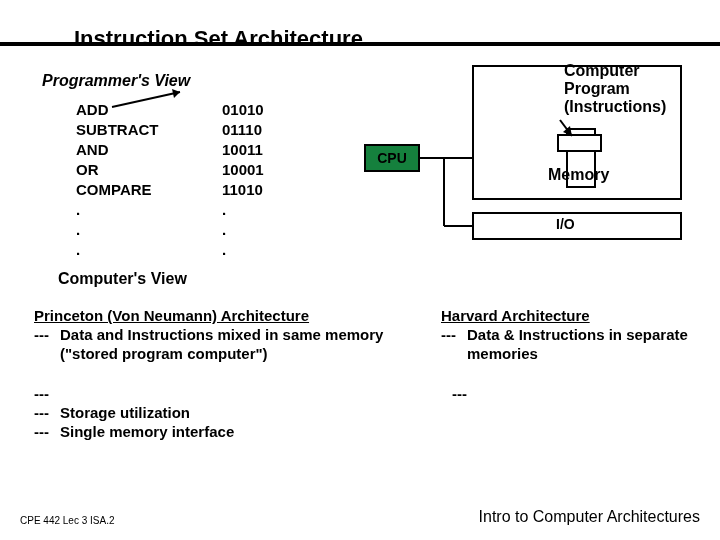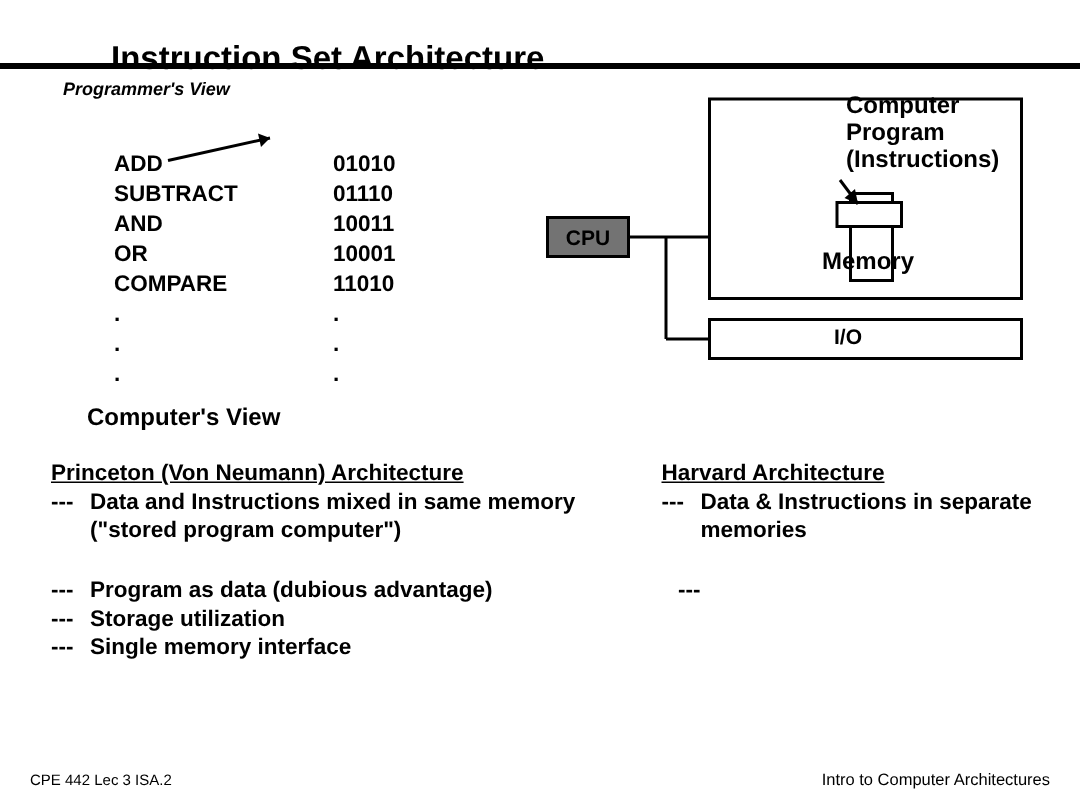--- a/index.html
+++ b/index.html
@@ -25,22 +25,22 @@
     position: absolute;
     left: 0;
     top: 42px;
     width: 720px;
     height: 4px;
     background: #000;
   }
   .prog-view {
     position: absolute;
     left: 42px;
-    top: 52px;
-    font-size: 12px;
+    top: 72px;
+    font-size: 16px;
     font-style: italic;
     font-weight: bold;
   }
   .mnemonics {
     position: absolute;
     left: 76px;
     top: 100px;
     font-size: 15px;
     font-weight: bold;
     line-height: 20px;
@@ -65,21 +65,21 @@
     position: absolute;
     left: 364px;
     top: 144px;
     width: 56px;
     height: 28px;
     border: 2px solid #000;
     text-align: center;
     line-height: 24px;
     font-size: 14px;
     font-weight: bold;
-    background: #737373;
+    background: #15803d;
   }
   .io-box {
     position: absolute;
     left: 472px;
     top: 212px;
     width: 210px;
     height: 28px;
     border: 2px solid #000;
     background: #fff;
   }
@@ -152,21 +152,21 @@
   .footer-l {
     position: absolute;
     left: 20px;
     bottom: 14px;
     font-size: 10px;
   }
   .footer-r {
     position: absolute;
     right: 20px;
     bottom: 14px;
-    font-size: 11px;
+    font-size: 16px;
   }
 </style>
 </head>
 <body>
 
 <div class="title">Instruction Set Architecture</div>
 <div class="rule"></div>
 
 <div class="prog-view">Programmer's View</div>
 
@@ -222,21 +222,20 @@
 <div class="arch princeton">
   <div class="head">Princeton (Von Neumann) Architecture</div>
   <div class="row">
     <div class="bul">---</div>
     <div>Data and Instructions mixed in same memory ("stored program computer")</div>
   </div>
 </div>
 <div class="arch princeton2">
   <div class="row">
     <div class="bul">---</div>
-    <div>Program as data (dubious advantage)</div>
   </div>
   <div class="row">
     <div class="bul">---</div>
     <div>Storage utilization</div>
   </div>
   <div class="row">
     <div class="bul">---</div>
     <div>Single memory interface</div>
   </div>
 </div>

